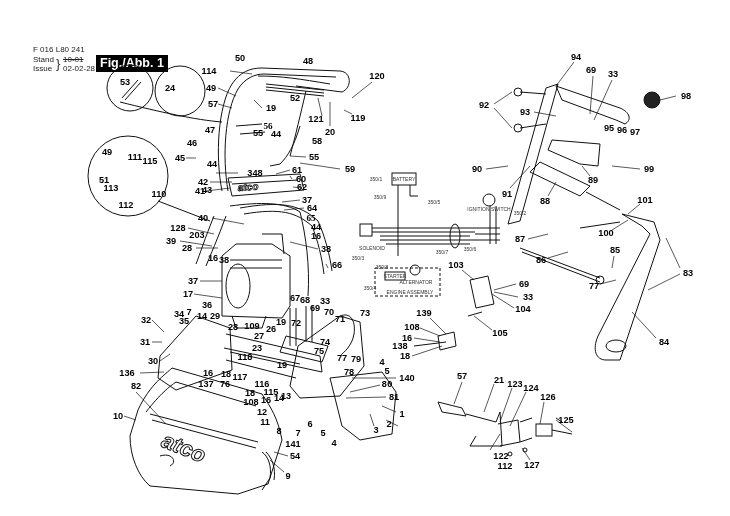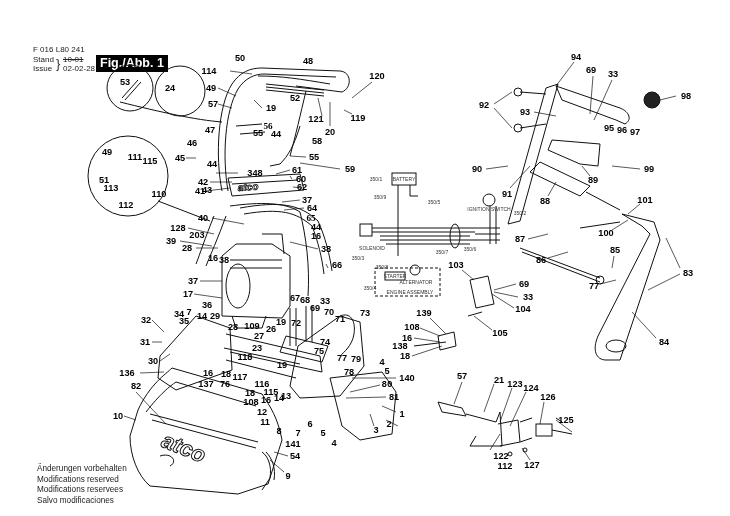--- a/index.html
+++ b/index.html
@@ -374,19 +374,13 @@
       <div class="lbl" style="left: 499px; top: 364px;">21</div>
       <div class="lbl" style="left: 515px; top: 368px;">123</div>
       <div class="lbl" style="left: 531px; top: 372px;">124</div>
       <div class="lbl" style="left: 548px; top: 381px;">126</div>
       <div class="lbl" style="left: 566px; top: 404px;">125</div>
       <div class="lbl" style="left: 485px; top: 440px; margin-left: 16px;">122</div>
       <div class="lbl" style="left: 505px; top: 450px;">112</div>
       <div class="lbl" style="left: 532px; top: 449px;">127</div>
     </div>
 
-  <div class="notes">
-    <div>Änderungen vorbehalten</div>
-    <div>Modifications reserved</div>
-    <div>Modifications reservees</div>
-    <div>Salvo modificaciones</div>
-  </div>
 </div>
 
 </body></html>

